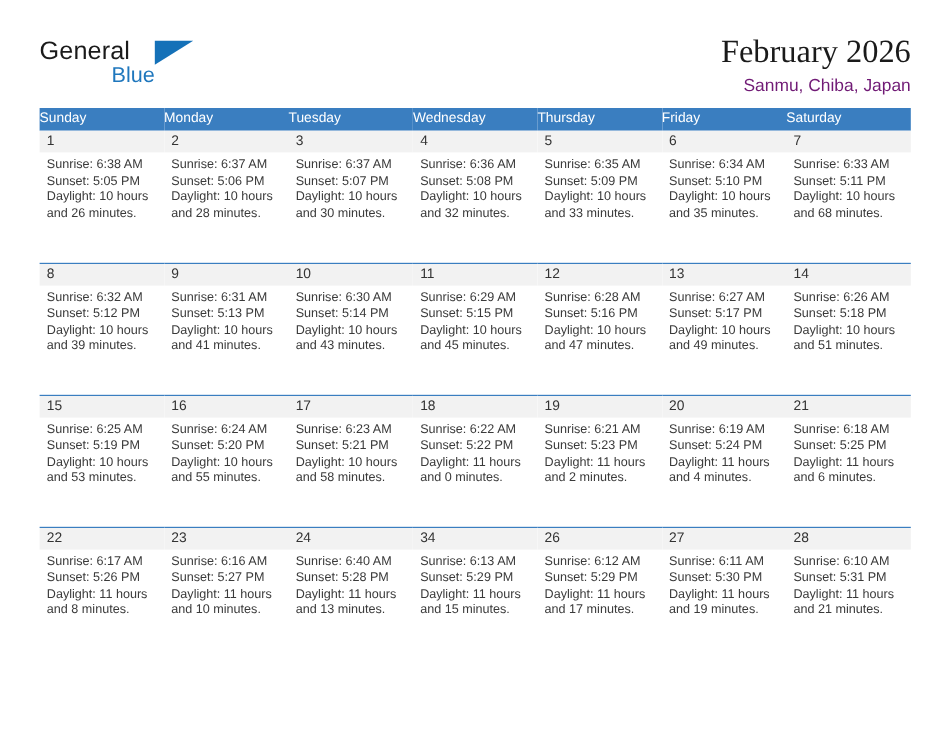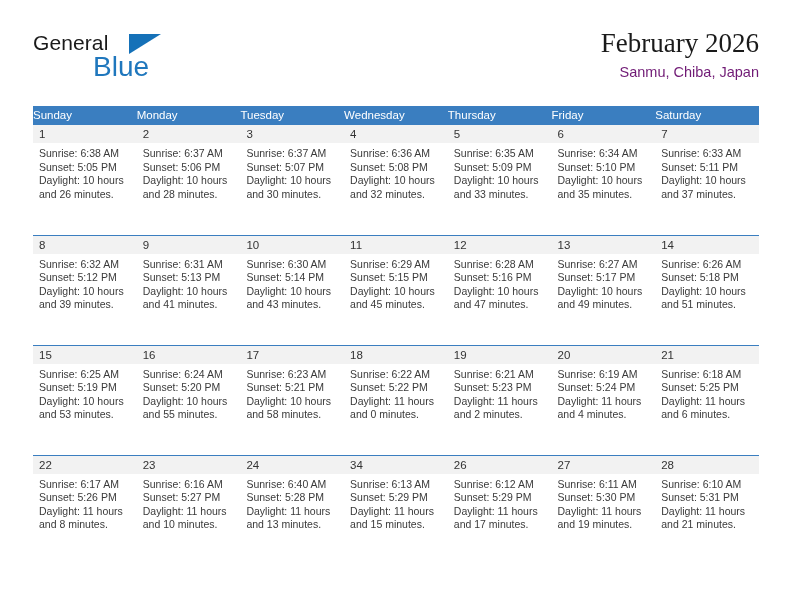--- a/index.html
+++ b/index.html
@@ -46,21 +46,21 @@
     font-size: 21px;
     letter-spacing: 0.1px;
     color: #1a1a1a;
     font-family: "Liberation Sans", sans-serif;
     line-height: 1;
   }
   .logo-blue {
     position: absolute;
     left: 60px;
     top: 21px;
-    font-size: 28px;
+    font-size: 18px;
     color: #1f77bd;
     font-family: "Liberation Sans", sans-serif;
     line-height: 1;
   }
   .logo-triangle {
     position: absolute;
     left: 96px;
     top: 2px;
     width: 0;
     height: 0;
@@ -86,21 +86,21 @@
     color: #701a75;
     line-height: 1.2;
     margin-top: 4px;
     white-space: nowrap;
   }
 
   
   .calendar {
     position: absolute;
     left: 33px;
-    top: 106px;
+    top: 90px;
     width: 726px;
     border-collapse: collapse;
     table-layout: fixed;
   }
   .calendar th,
   .calendar td {
     padding: 0;
     margin: 0;
     vertical-align: top;
   }
@@ -252,21 +252,21 @@
           </div>
         </div>
           </td>
         <td class="daycell">
             <div class="daycell-inner">
           <div class="daynum">7</div>
           <div class="dayinfo">
             <div>Sunrise: 6:33 AM</div>
             <div>Sunset: 5:11 PM</div>
             <div>Daylight: 10 hours</div>
-            <div>and 37 minutes.</div>
+            <div>and 68 minutes.</div>
           </div>
         </div>
           </td>
       </tr>
 
       <tr class="week-row">
         <td class="daycell">
             <div class="daycell-inner">
           <div class="daynum">8</div>
           <div class="dayinfo">

